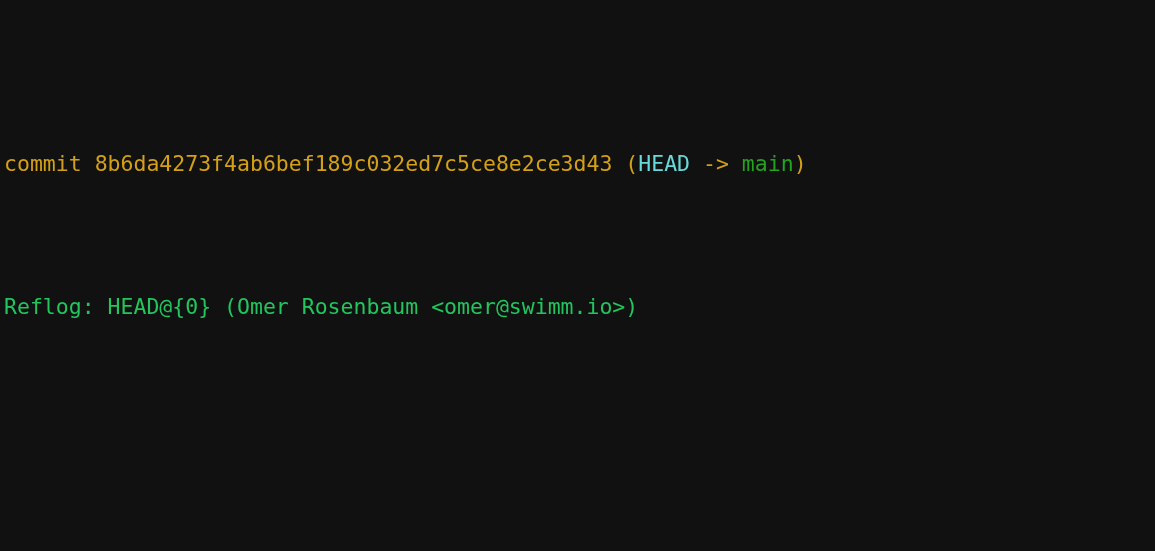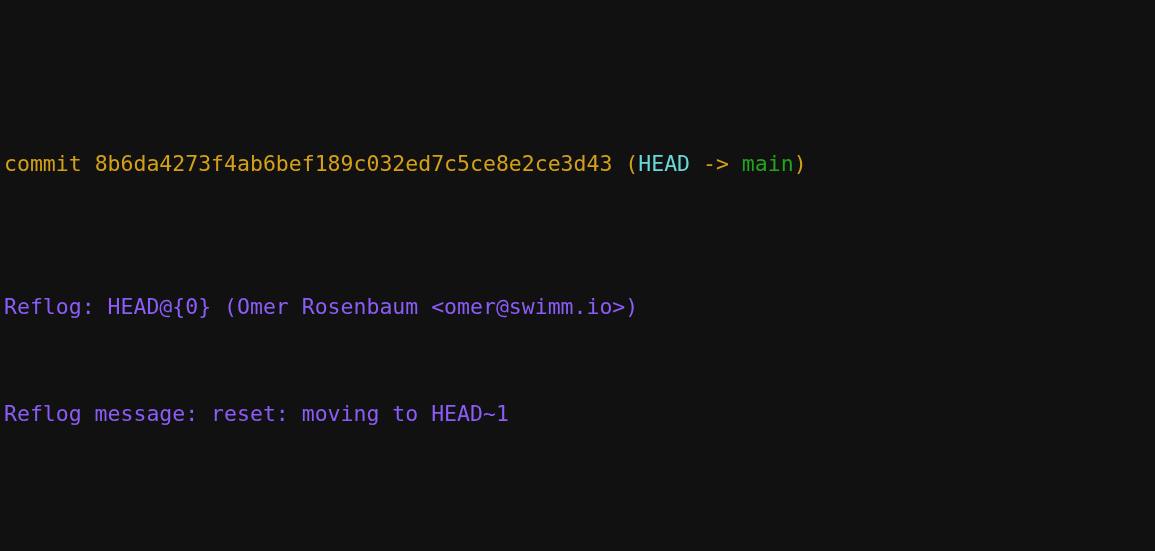--- a/index.html
+++ b/index.html
@@ -27,32 +27,31 @@
     letter-spacing: 0px;
   }
   .line {
     height: 35.6px;
     white-space: pre;
   }
   .c-hash   { color: #d4a017; }
   .c-head   { color: #68d8d8; }
   .c-branch { color: #23a31e; }
   .c-deco   { color: #d4a017; }
-  .c-text   { color: #8b5cf6; }
+  .c-text   { color: #22c55e; }
 </style>
 </head>
 <body>
 
 <div id="terminal">
 
   
   <div class="line"><span class="c-hash">commit</span><span class="c-hash"> </span><span class="c-hash">8b6da4273f4ab6bef189c032ed7c5ce8e2ce3d43</span><span class="c-deco"> (</span><span class="c-head">HEAD</span><span class="c-deco"> -&gt; </span><span class="c-branch">main</span><span class="c-deco">)</span></div>
 
   <div class="line c-text">Reflog: HEAD@{0} (Omer Rosenbaum &lt;omer@swimm.io&gt;)</div>
-  <div class="line c-text">Reflog message: reset: moving to HEAD~1</div>
   
 
   
   
   
 
   
   
 
   

